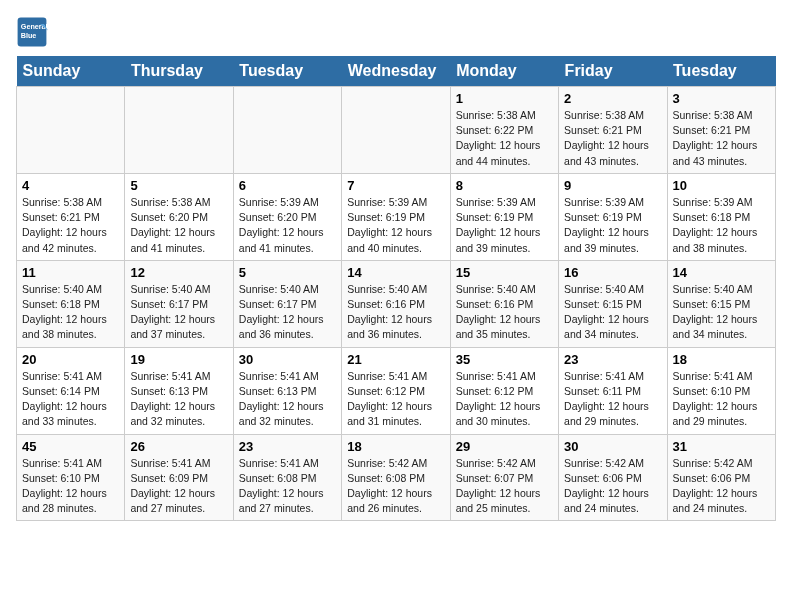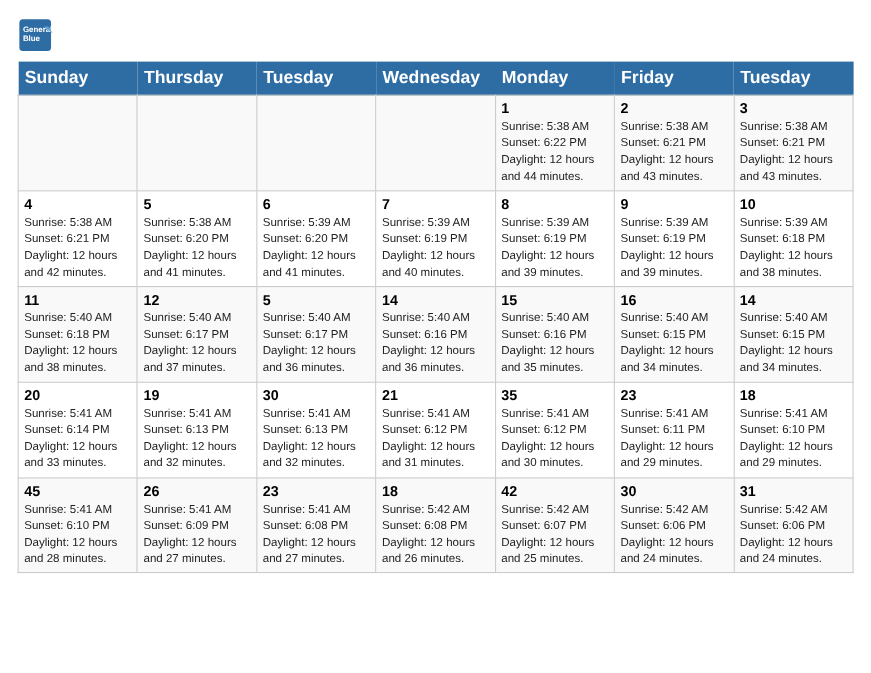--- a/index.html
+++ b/index.html
@@ -213,21 +213,21 @@
 Daylight: 12 hours and 28 minutes.</span></td>
         <td><span class="day-num">26</span><span class="cell-text" style="white-space: pre-line;">Sunrise: 5:41 AM
 Sunset: 6:09 PM
 Daylight: 12 hours and 27 minutes.</span></td>
         <td><span class="day-num">23</span><span class="cell-text" style="white-space: pre-line;">Sunrise: 5:41 AM
 Sunset: 6:08 PM
 Daylight: 12 hours and 27 minutes.</span></td>
         <td><span class="day-num">18</span><span class="cell-text" style="white-space: pre-line;">Sunrise: 5:42 AM
 Sunset: 6:08 PM
 Daylight: 12 hours and 26 minutes.</span></td>
-        <td><span class="day-num">42</span><span class="cell-text" style="white-space: pre-line;">Sunrise: 5:42 AM
+        <td><span class="day-num">29</span><span class="cell-text" style="white-space: pre-line;">Sunrise: 5:42 AM
 Sunset: 6:07 PM
 Daylight: 12 hours and 25 minutes.</span></td>
         <td><span class="day-num">30</span><span class="cell-text" style="white-space: pre-line;">Sunrise: 5:42 AM
 Sunset: 6:06 PM
 Daylight: 12 hours and 24 minutes.</span></td>
         <td><span class="day-num">31</span><span class="cell-text" style="white-space: pre-line;">Sunrise: 5:42 AM
 Sunset: 6:06 PM
 Daylight: 12 hours and 24 minutes.</span></td>
       </tr>
     </tbody>

